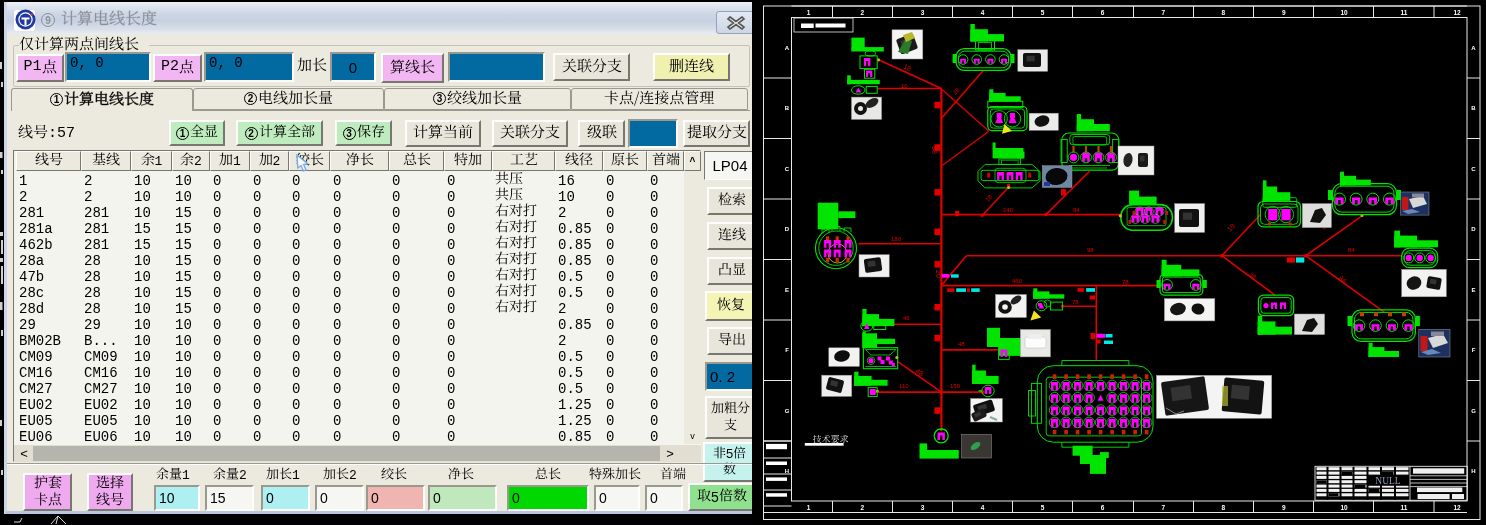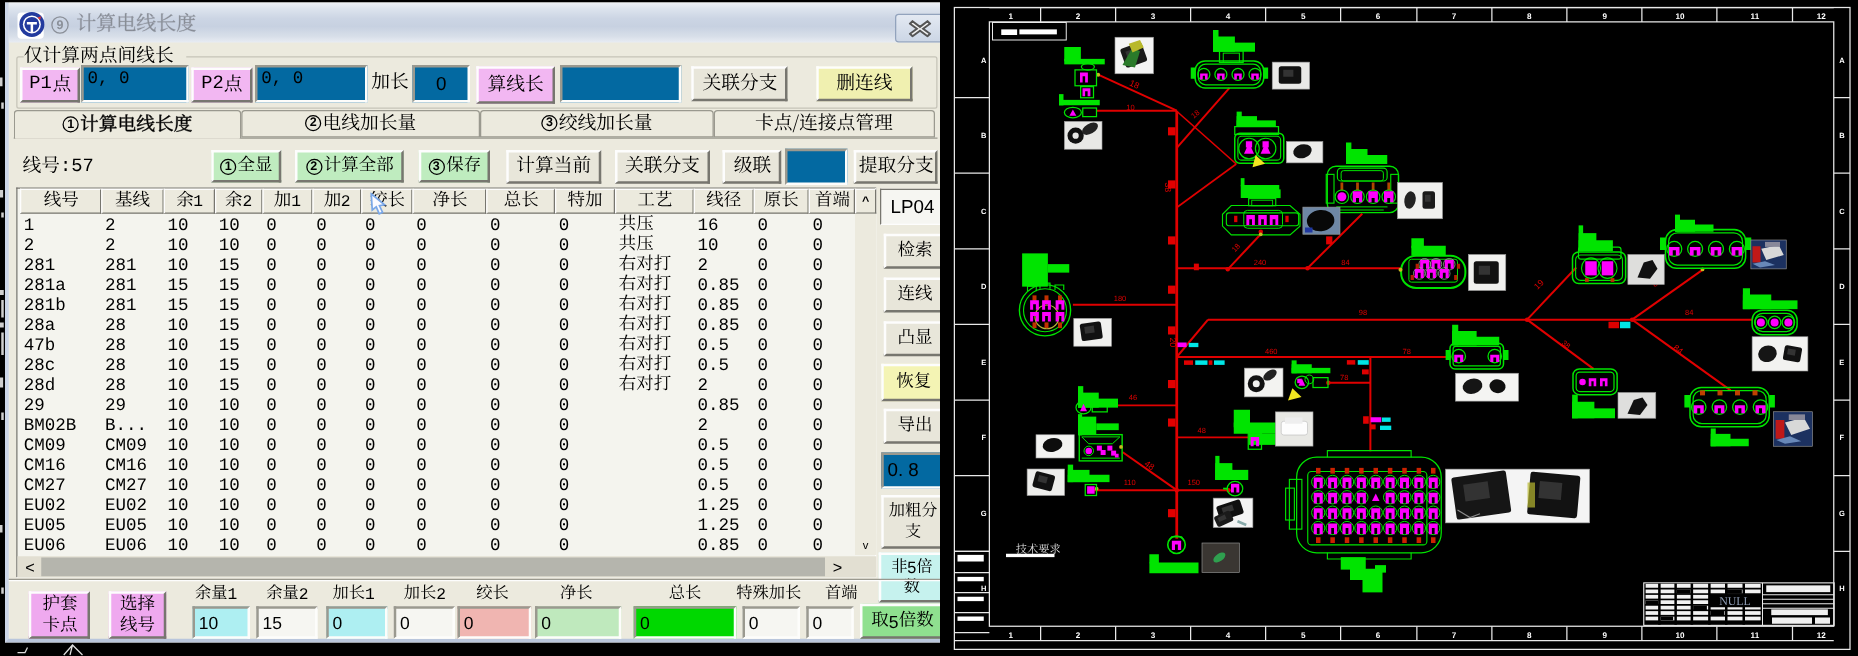--- a/index.html
+++ b/index.html
@@ -583,21 +583,21 @@
         <svg class="ck " style="" width="14.0" height="17.5" viewBox="0 0 14.0 17.5">
           <g transform="translate(0,12.32) scale(0.014000)" fill="#000">
             <use href="#g6253" x="0"></use>
           </g>
         </svg>
       </span>
     </div>
     <div class="" style="left:551px;top:219px;width:48px;height:16px;font:14px 'Liberation Mono',monospace;white-space:nowrap">0.85</div>
     <div class="" style="left:599px;top:219px;width:44px;height:16px;font:14px 'Liberation Mono',monospace;white-space:nowrap">0</div>
     <div class="" style="left:643px;top:219px;width:37px;height:16px;font:14px 'Liberation Mono',monospace;white-space:nowrap">0</div>
-    <div class="" style="left:12px;top:235px;width:65px;height:16px;font:14px 'Liberation Mono',monospace;white-space:nowrap">281b</div>
+    <div class="" style="left:12px;top:235px;width:65px;height:16px;font:14px 'Liberation Mono',monospace;white-space:nowrap">462b</div>
     <div class="" style="left:77px;top:235px;width:50px;height:16px;font:14px 'Liberation Mono',monospace;white-space:nowrap">281</div>
     <div class="" style="left:127px;top:235px;width:41px;height:16px;font:14px 'Liberation Mono',monospace;white-space:nowrap">15</div>
     <div class="" style="left:168px;top:235px;width:38px;height:16px;font:14px 'Liberation Mono',monospace;white-space:nowrap">15</div>
     <div class="" style="left:206px;top:235px;width:40px;height:16px;font:14px 'Liberation Mono',monospace;white-space:nowrap">0</div>
     <div class="" style="left:246px;top:235px;width:39px;height:16px;font:14px 'Liberation Mono',monospace;white-space:nowrap">0</div>
     <div class="" style="left:285px;top:235px;width:41px;height:16px;font:14px 'Liberation Mono',monospace;white-space:nowrap">0</div>
     <div class="" style="left:326px;top:235px;width:59px;height:16px;font:14px 'Liberation Mono',monospace;white-space:nowrap">0</div>
     <div class="" style="left:385px;top:235px;width:55px;height:16px;font:14px 'Liberation Mono',monospace;white-space:nowrap">0</div>
     <div class="" style="left:440px;top:235px;width:48px;height:16px;font:14px 'Liberation Mono',monospace;white-space:nowrap">0</div>
     <div class="" style="left:488px;top:234px;width:63px;height:16px;display:flex">
@@ -904,21 +904,21 @@
     </div>
     <div class="btn" style="left:700px;top:325px;width:49px;height:28px;background:#e8e6da;">
       <svg class="ck " style="" width="28.0" height="17.5" viewBox="0 0 28.0 17.5">
         <g transform="translate(0,12.32) scale(0.014000)" fill="#000">
           <use href="#g5bfc" x="0"></use>
           <use href="#g51fa" x="1000"></use>
         </g>
       </svg>
     </div>
     <div class="tb" style="left:698px;top:360px;width:51px;height:29px;">
-      <span style="position:absolute;left:3px;top:4px;font:15px 'Liberation Sans'">0. 8</span>
+      <span style="position:absolute;left:3px;top:4px;font:15px 'Liberation Sans'">0. 2</span>
     </div>
     <div class="btn" style="left:698px;top:394px;width:51px;height:43px;background:#e8e6da;">
       <span class="mx" style="flex-direction:column">
         <svg class="ck " style="" width="39.0" height="16.2" viewBox="0 0 39.0 16.2">
           <g transform="translate(0,11.44) scale(0.013000)" fill="#000">
             <use href="#g52a0" x="0"></use>
             <use href="#g7c97" x="1000"></use>
             <use href="#g5206" x="2000"></use>
           </g>
         </svg>

